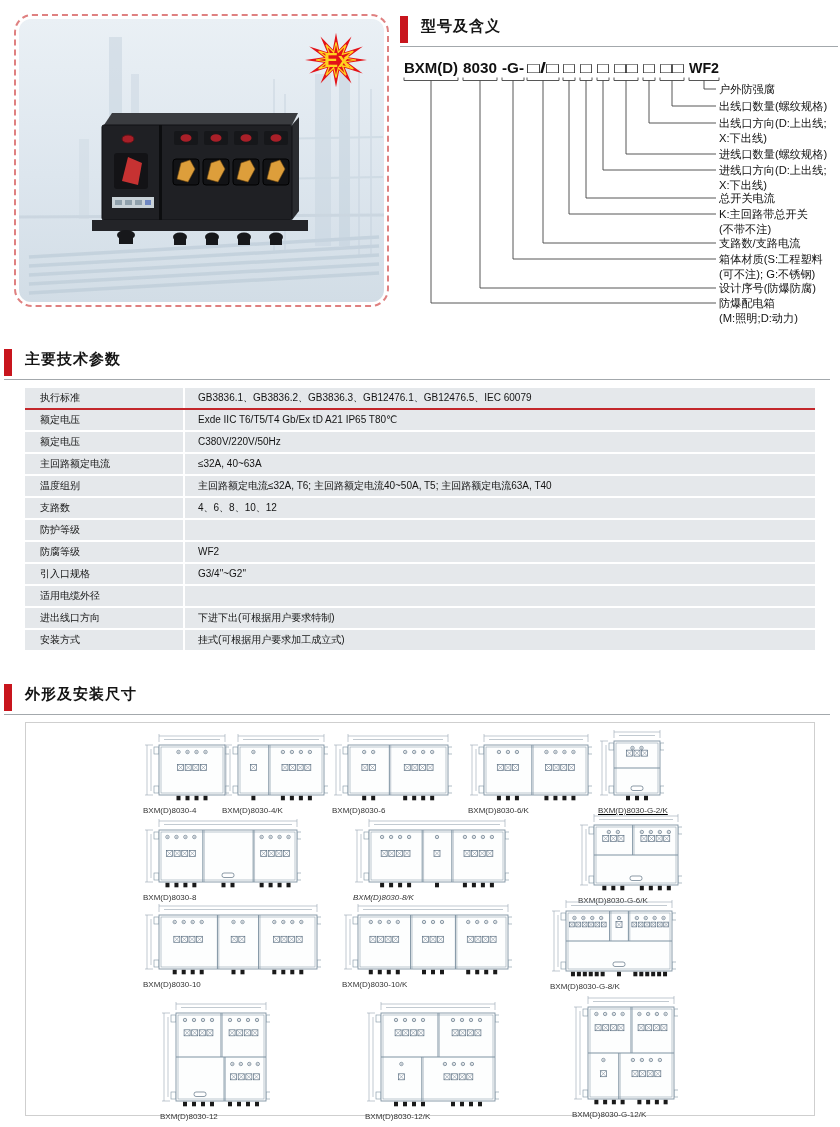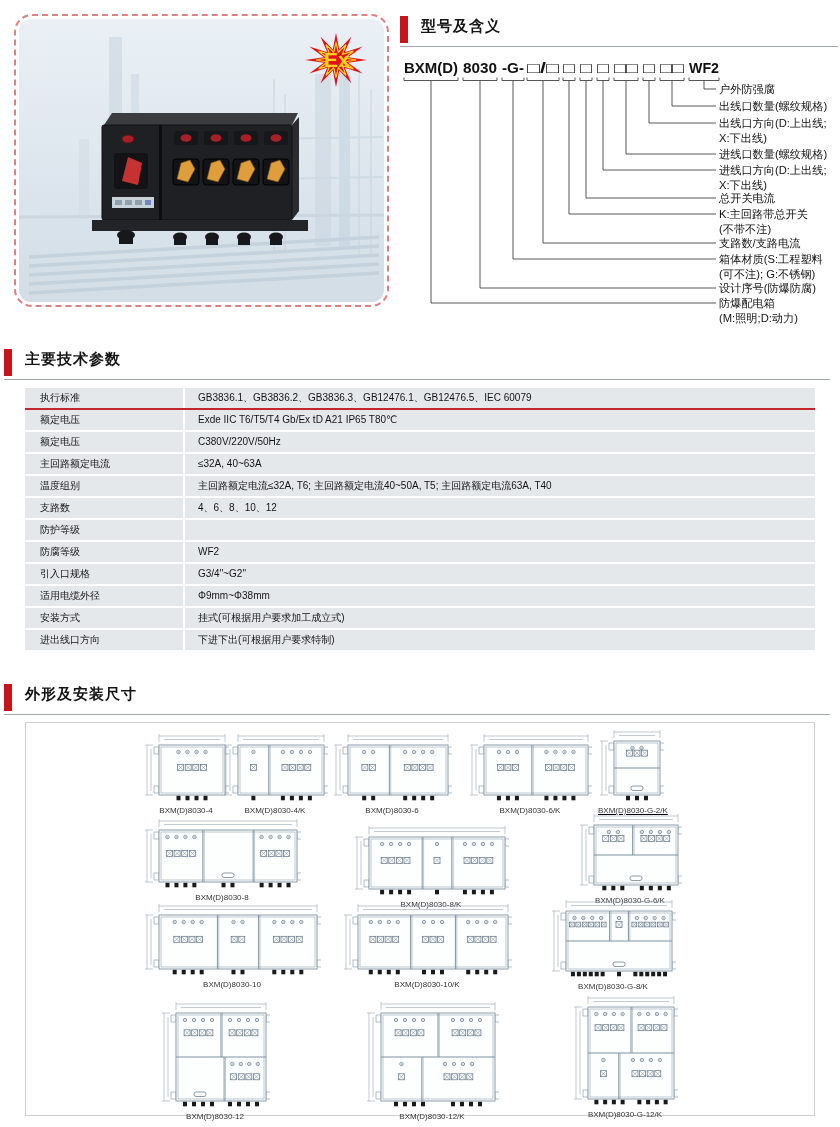--- a/index.html
+++ b/index.html
@@ -26,21 +26,21 @@
   
   #params-table{position:absolute;left:25px;top:388px;width:790px;}
   .param-row{display:flex;height:20px;line-height:20px;background:#e5e8eb;margin-bottom:2px;font-size:10px;color:#141414;}
   .param-row.red-sep{border-bottom:2px solid #c3272b;margin-bottom:0;}
   .param-label{width:143px;padding-left:15px;border-right:2px solid #fff;flex-shrink:0;}
   .param-value{flex:1;padding-left:13px;white-space:nowrap;overflow:hidden;}
   
   #drawings-panel{position:absolute;left:25px;top:722px;width:790px;height:394px;border:1px solid #cfcfcf;box-sizing:border-box;}
   .drawing{position:absolute;}
   .drawing svg{display:block;}
-  .drawing-caption{font-size:8px;color:#333;text-align:center;margin-top:1px;white-space:nowrap;}
+  .drawing-caption{font-size:8px;color:#333;text-align:left;margin-top:1px;white-space:nowrap;}
 </style>
 </head>
 <body>
 
 <div id="photo-frame">
   <div id="photo-inner">
     <svg width="365" height="283" viewBox="0 0 365 283">
 
       <g opacity="0.55">
         <rect x="90" y="18" width="13" height="172" fill="#c6d4df"></rect>
@@ -223,29 +223,28 @@
     <div class="param-row">
       <div class="param-label">防腐等级</div>
       <div class="param-value">WF2</div>
     </div>
     <div class="param-row">
       <div class="param-label">引入口规格</div>
       <div class="param-value">G3/4"~G2"</div>
     </div>
     <div class="param-row">
       <div class="param-label">适用电缆外径</div>
-      <div class="param-value">Φ9mm~Φ38mm</div>
+    </div>
+    <div class="param-row">
+      <div class="param-label">进出线口方向</div>
+      <div class="param-value">下进下出(可根据用户要求特制)</div>
     </div>
     <div class="param-row">
       <div class="param-label">安装方式</div>
       <div class="param-value">挂式(可根据用户要求加工成立式)</div>
-    </div>
-    <div class="param-row">
-      <div class="param-label">进出线口方向</div>
-      <div class="param-value">下进下出(可根据用户要求特制)</div>
     </div>
   </div>
 
 <div id="drawings-panel">
     <div class="drawing" style="left: 117px; top: 10px;">
       <svg width="86" height="72" viewBox="0 0 86 72">
         <line x1="16" y1="3" x2="82" y2="3" stroke="#98a6b2" stroke-width="0.6"></line>
         <line x1="21" y1="6.5" x2="77" y2="6.5" stroke="#98a6b2" stroke-width="0.6"></line>
         <line x1="16" y1="1" x2="16" y2="9" stroke="#98a6b2" stroke-width="0.6"></line>
         <line x1="82" y1="1" x2="82" y2="9" stroke="#98a6b2" stroke-width="0.6"></line>
@@ -561,21 +560,21 @@
         <rect x="49.36328125" y="64.8" width="4" height="4.5" fill="#1a1a1a"></rect>
         <rect x="78.5" y="64.8" width="4" height="4.5" fill="#1a1a1a"></rect>
         <rect x="87.5" y="64.8" width="4" height="4.5" fill="#1a1a1a"></rect>
         <rect x="116.63671875" y="64.8" width="4" height="4.5" fill="#1a1a1a"></rect>
         <rect x="125.59765625" y="64.8" width="4" height="4.5" fill="#1a1a1a"></rect>
         <rect x="134.55859375" y="64.8" width="4" height="4.5" fill="#1a1a1a"></rect>
         <rect x="143.51953125" y="64.8" width="4" height="4.5" fill="#1a1a1a"></rect>
       </svg>
       <div class="drawing-caption">BXM(D)8030-8</div>
     </div>
-    <div class="drawing" style="left: 327px; top: 102px;">
+    <div class="drawing" style="left: 327px; top: 95px; font-style: italic;">
       <svg width="156" height="74" viewBox="0 0 156 74">
         <line x1="16" y1="3" x2="152" y2="3" stroke="#98a6b2" stroke-width="0.6"></line>
         <line x1="21" y1="6.5" x2="147" y2="6.5" stroke="#98a6b2" stroke-width="0.6"></line>
         <line x1="16" y1="1" x2="16" y2="9" stroke="#98a6b2" stroke-width="0.6"></line>
         <line x1="152" y1="1" x2="152" y2="9" stroke="#98a6b2" stroke-width="0.6"></line>
         <line x1="4" y1="12" x2="4" y2="64" stroke="#98a6b2" stroke-width="0.6"></line>
         <line x1="8" y1="16" x2="8" y2="60" stroke="#98a6b2" stroke-width="0.6"></line>
         <line x1="2" y1="12" x2="10" y2="12" stroke="#98a6b2" stroke-width="0.6"></line>
         <line x1="2" y1="64" x2="10" y2="64" stroke="#98a6b2" stroke-width="0.6"></line>
         <rect x="11" y="14" width="5" height="7" fill="#fdfefe" stroke="#7f93a2" stroke-width="0.6"></rect>

